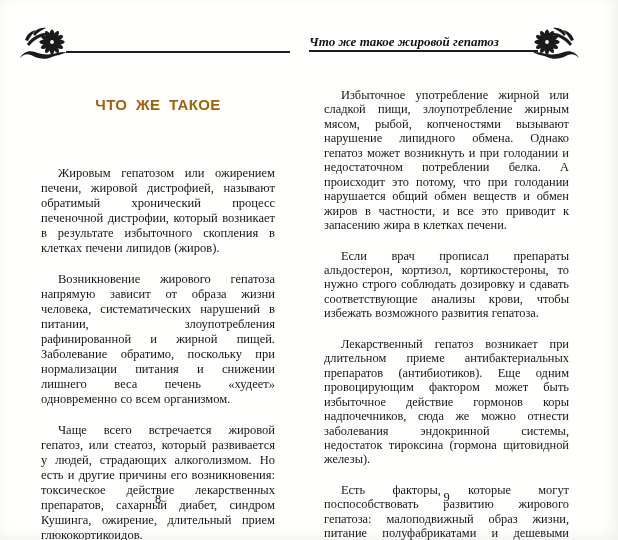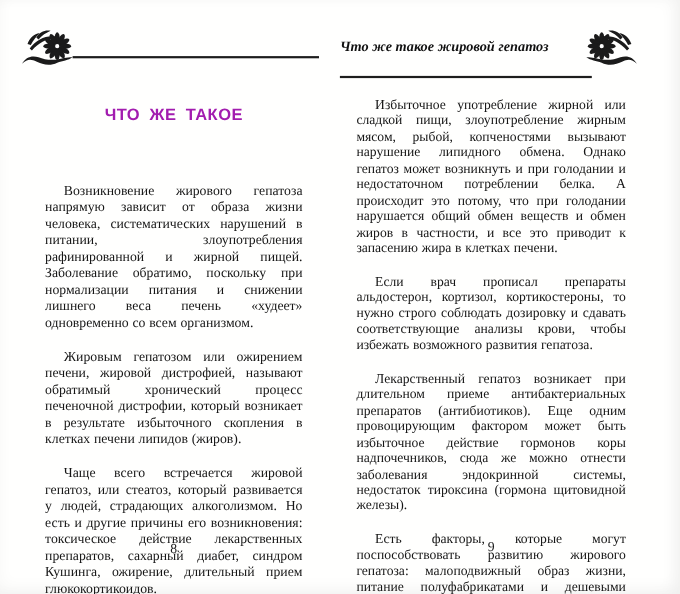--- a/index.html
+++ b/index.html
@@ -24,27 +24,27 @@
   .rule-left {
     position: absolute; left: 41px; right: 1px; top: 51px;
     height: 2px; background: #1d1d1d;
   }
 
   .chapter-title {
     position: absolute; top: 96px; left: 0; width: 100%;
     margin: 0; text-align: center;
     font-family: "Liberation Sans", sans-serif;
     font-size: 15px; font-weight: bold; line-height: 18px;
-    letter-spacing: 0.4px; word-spacing: 4px; color: #a21caf;
+    letter-spacing: 0.4px; word-spacing: 4px; color: #a16207;
   }
 
   .running-head {
     position: absolute; top: 34px; left: 1px; width: 229px;
     font-size: 13px; font-weight: bold; font-style: italic;
-    padding-bottom: 19px; border-bottom: 2px solid #1d1d1d;
+    padding-bottom: 0; border-bottom: 2px solid #1d1d1d;
     white-space: nowrap; color: #111;
   }
 
   .body-text { position: absolute; left: 0; right: 0; }
   .page-left  .body-text { top: 150px; font-size: 12.5px; line-height: 15px; }
   .page-right .body-text { top: 72px;  font-size: 12.4px; line-height: 14.45px; }
   .body-text p {
     margin: 16px; text-align: justify; text-indent: 17px;
     word-spacing: 0.3px;
   }
@@ -86,22 +86,22 @@
         </g>
       </svg>
     </span>
     <div class="rule-left"></div>
 
     <h1 class="chapter-title">
       <span>ЧТО ЖЕ ТАКОЕ</span><br>
     </h1>
 
     <div class="body-text">
+      <p>Жировым гепатозом или ожирением печени, жировой дистрофией, называют обратимый хронический процесс печеночной дистрофии, который возникает в результате избыточного скопления в клетках печени липидов (жиров).</p>
       <p>Возникновение жирового гепатоза напрямую зависит от образа жизни человека, систематических нарушений в питании, злоупотребления рафинированной и жирной пищей. Заболевание обратимо, поскольку при нормализации питания и снижении лишнего веса печень «худеет» одновременно со всем организмом.</p>
-      <p>Жировым гепатозом или ожирением печени, жировой дистрофией, называют обратимый хронический процесс печеночной дистрофии, который возникает в результате избыточного скопления в клетках печени липидов (жиров).</p>
       <p>Чаще всего встречается жировой гепатоз, или стеатоз, который развивается у людей, страдающих алкоголизмом. Но есть и другие причины его возникновения: токсическое действие лекарственных препаратов, сахарный диабет, синдром Кушинга, ожирение, длительный прием глюкокортикоидов.</p>
     </div>
 
     <div class="page-number">8</div>
   </div>
 
   <div class="page page-right">
 
     <div class="running-head">Что же такое жировой гепатоз</div>
 

